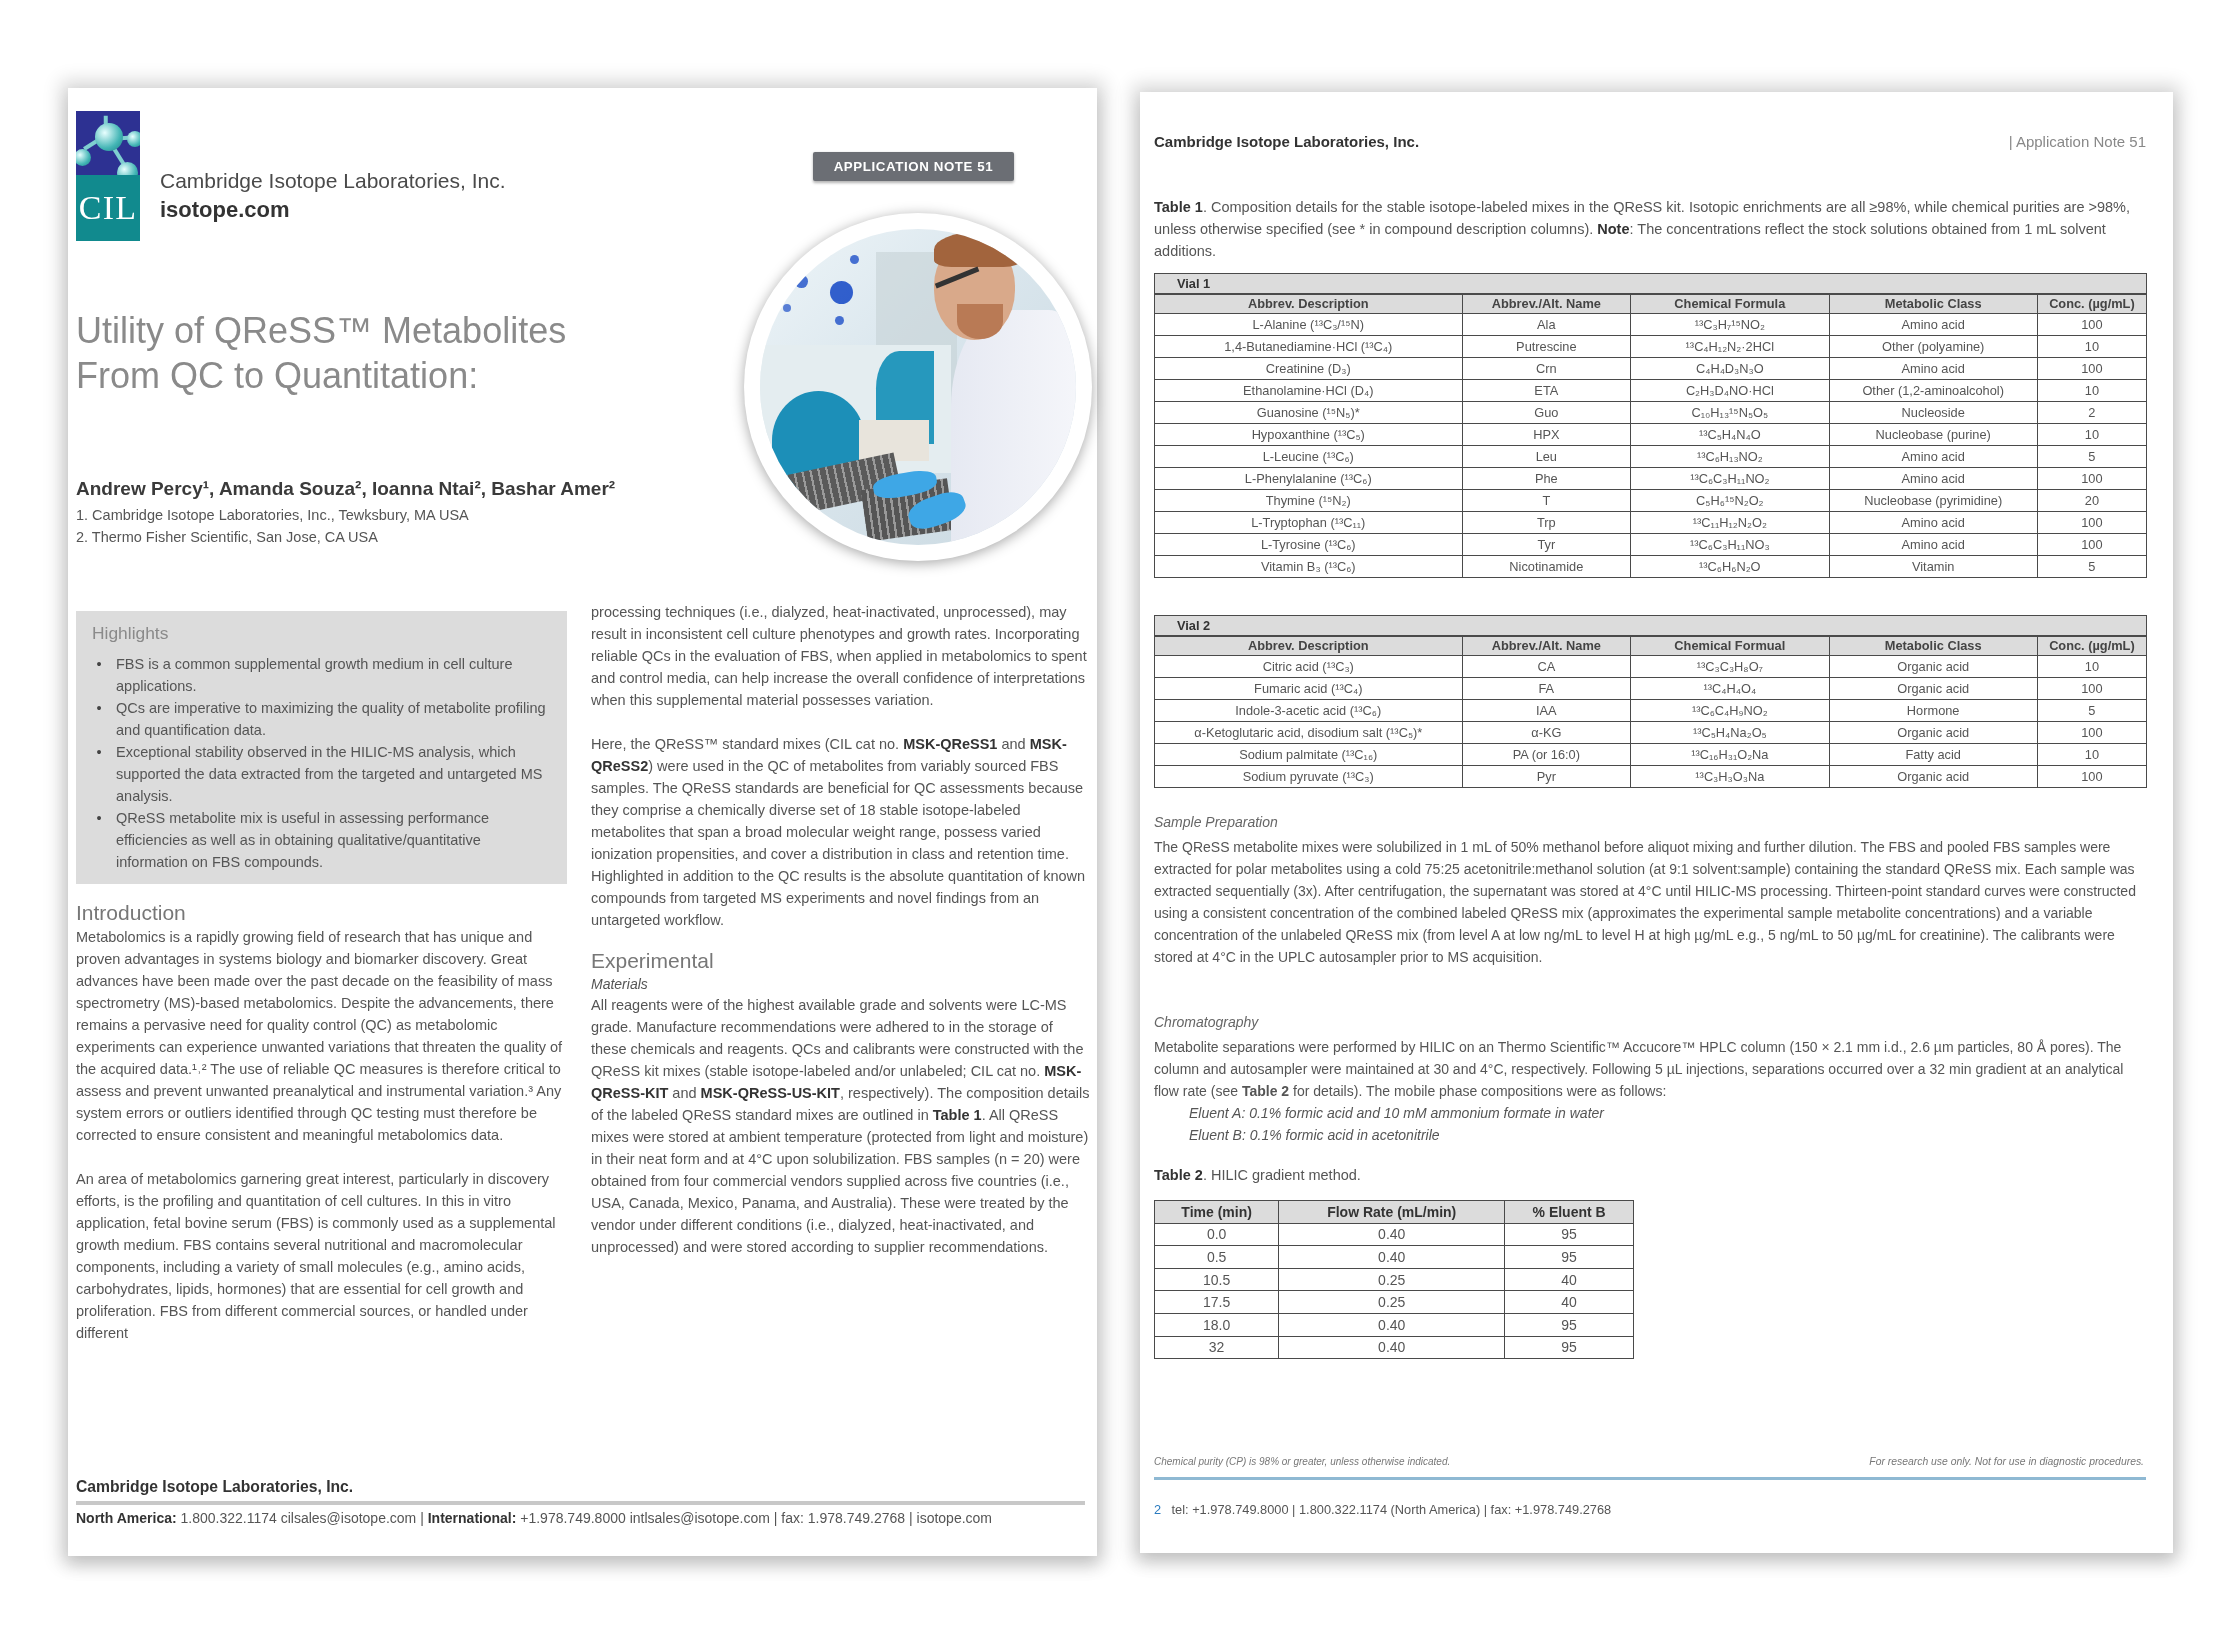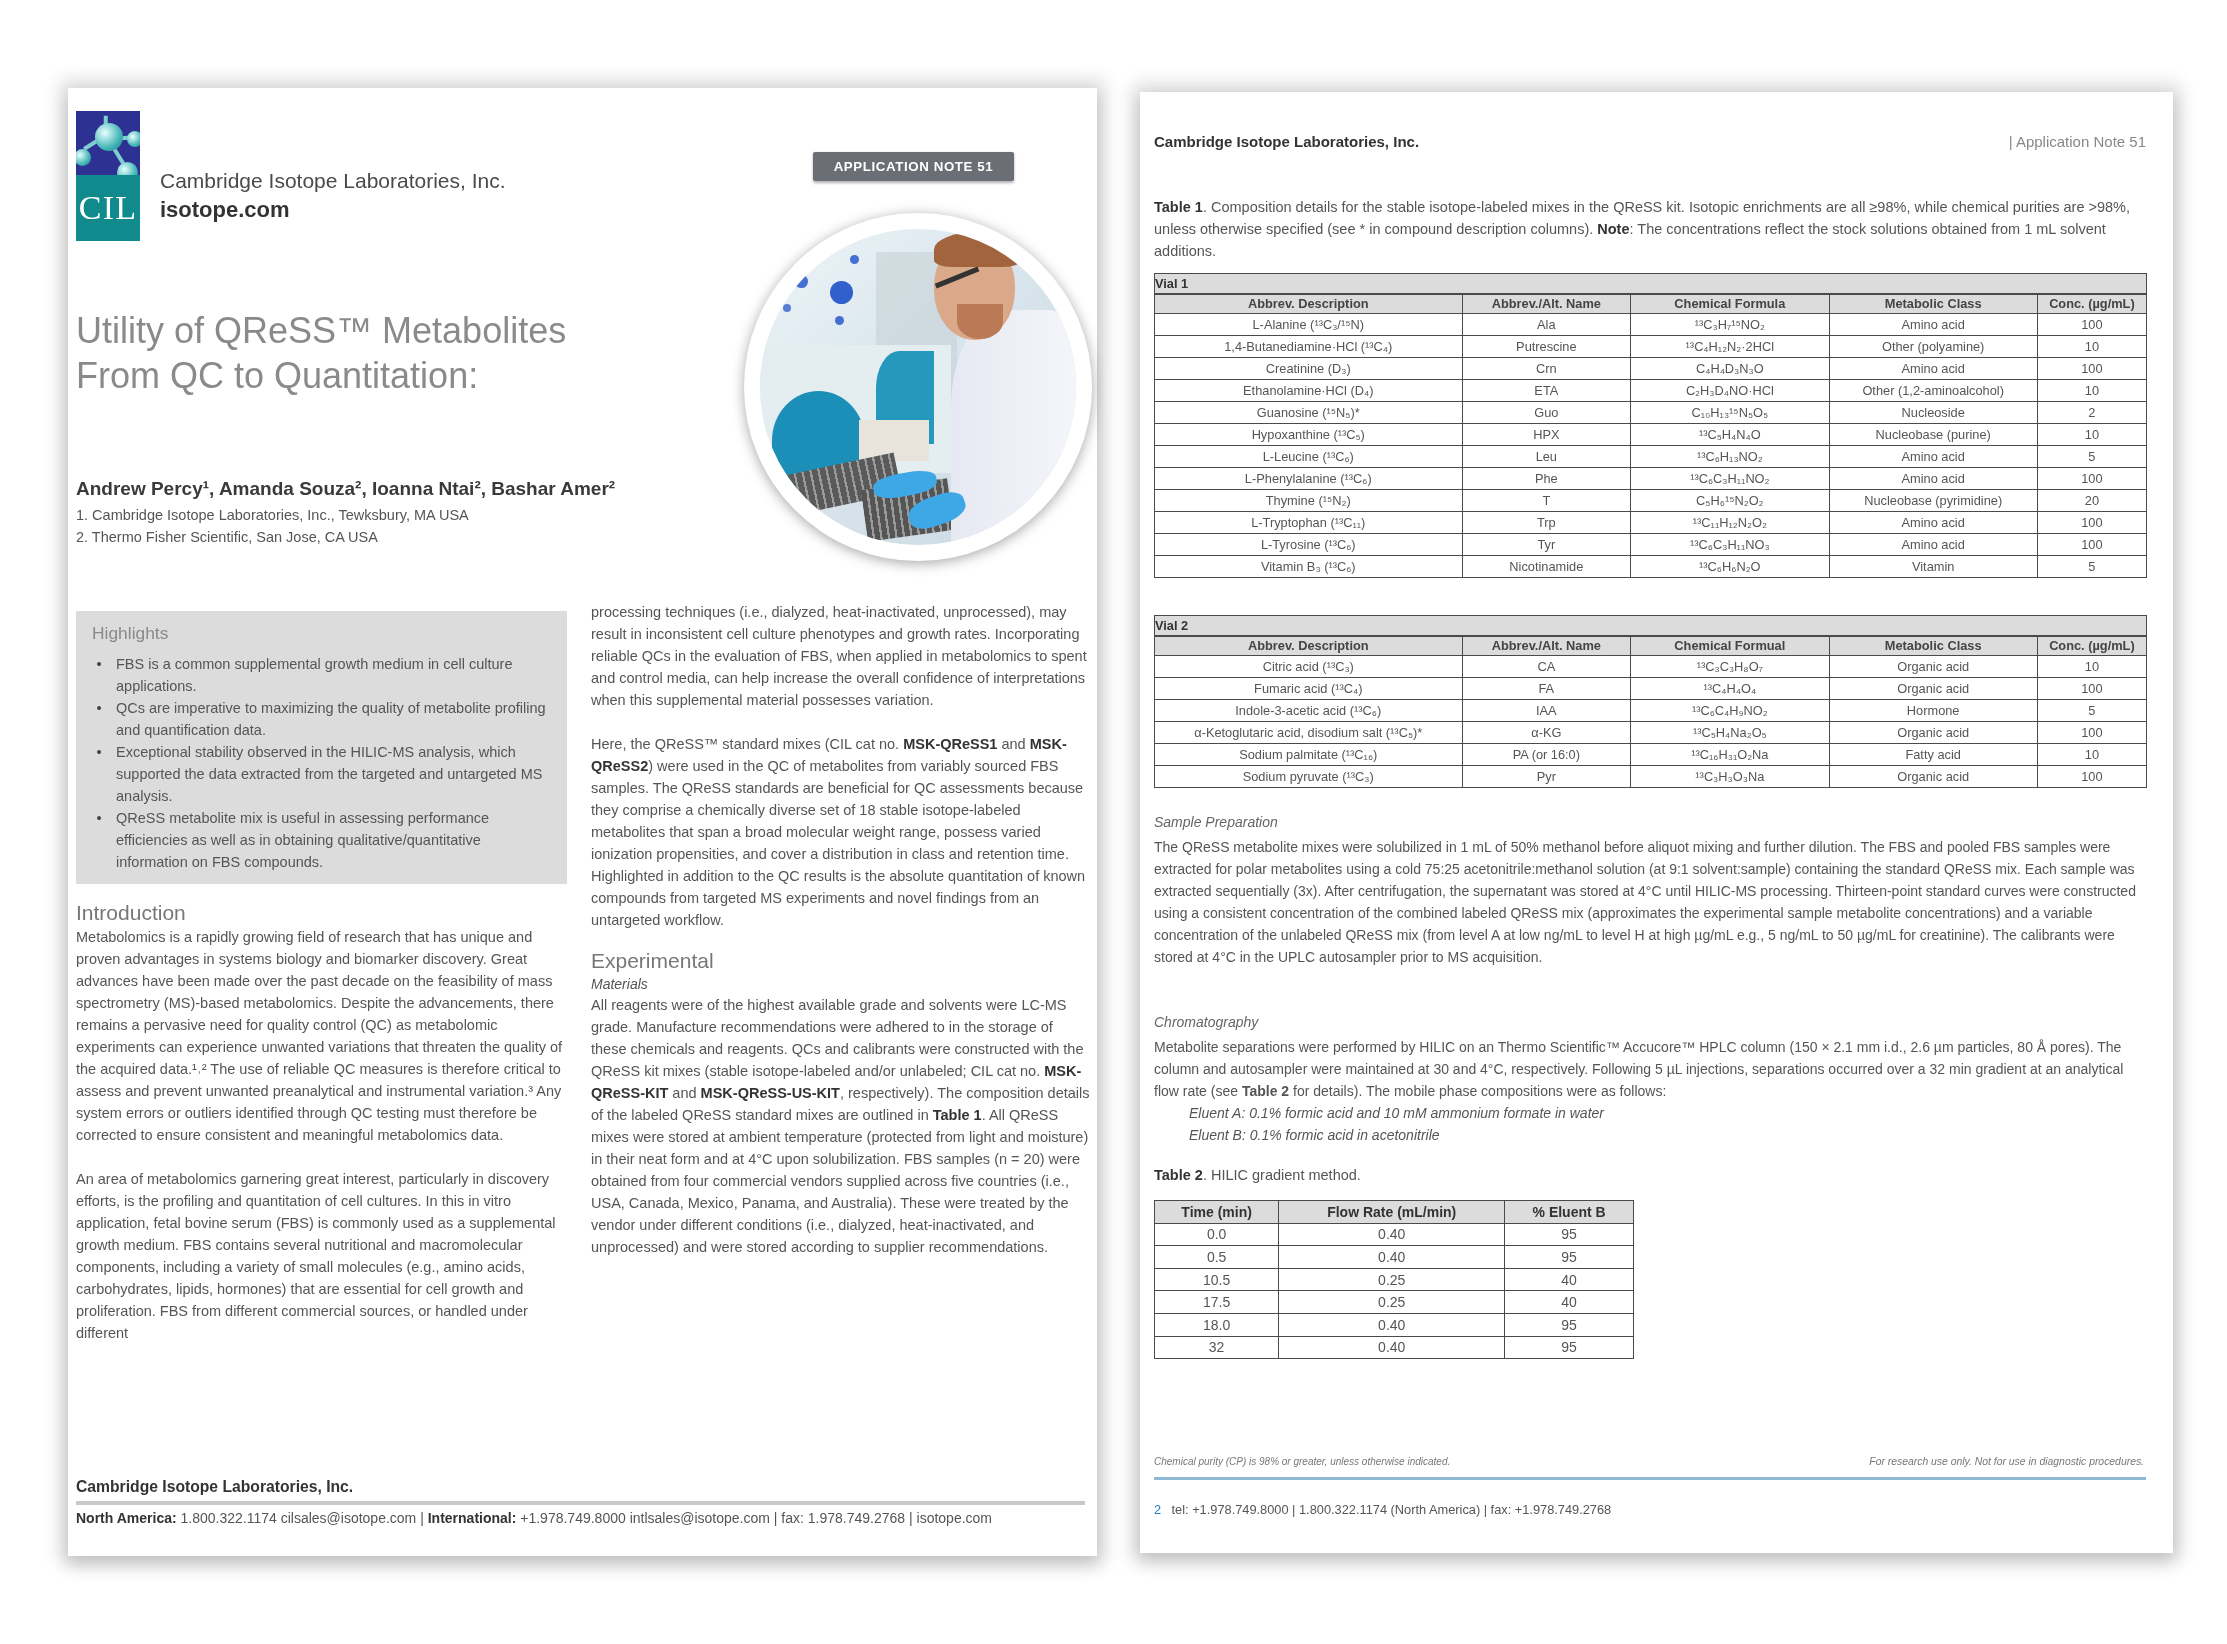--- a/index.html
+++ b/index.html
@@ -78,21 +78,21 @@
 
   
   .p2-head { position: absolute; left: 14px; top: 41px; font-size: 15px; font-weight: bold; color: #333; }
   .p2-note { position: absolute; right: 27px; top: 41px; font-size: 15px; color: #888; }
 
   .t1-cap { position: absolute; left: 14px; top: 104px; width: 998px; font-size: 14.5px; line-height: 22px; color: #555; }
   .t1-cap b { color: #333; }
 
   table.vial { position: absolute; border-collapse: collapse; width: 993px; left: 14px; font-size: 12.8px; color: #555; }
   table.vial td, table.vial th { border: 1.7px solid #4a4a4a; text-align: center; height: 22px; padding: 0 2.3px; font-weight: normal; }
-  table.vial .vial-label td { background: #dcdcdc; text-align: left; font-weight: bold; color: #333; height: 20px; border-bottom-width: 2.9px; padding-left: 0; }
+  table.vial .vial-label td { background: #dcdcdc; text-align: left; font-weight: bold; color: #333; height: 20px; border-bottom-width: 2.9px; padding-left: 22px; }
   table.vial th { background: #dcdcdc; color: #444; font-weight: bold; height: 20px; }
   #vial1 { top: 181px; }
   #vial2 { top: 523px; }
 
   .subsec-title { position: absolute; left: 14px; font-style: italic; font-size: 14px; color: #666; }
   .body2 { position: absolute; left: 14px; width: 986px; font-size: 14px; line-height: 22px; color: #555; }
   #sp-title { top: 722px; }
   #sp-body { top: 744px; }
   #chr-title { top: 922px; }
   #chr-body { top: 944px; }

